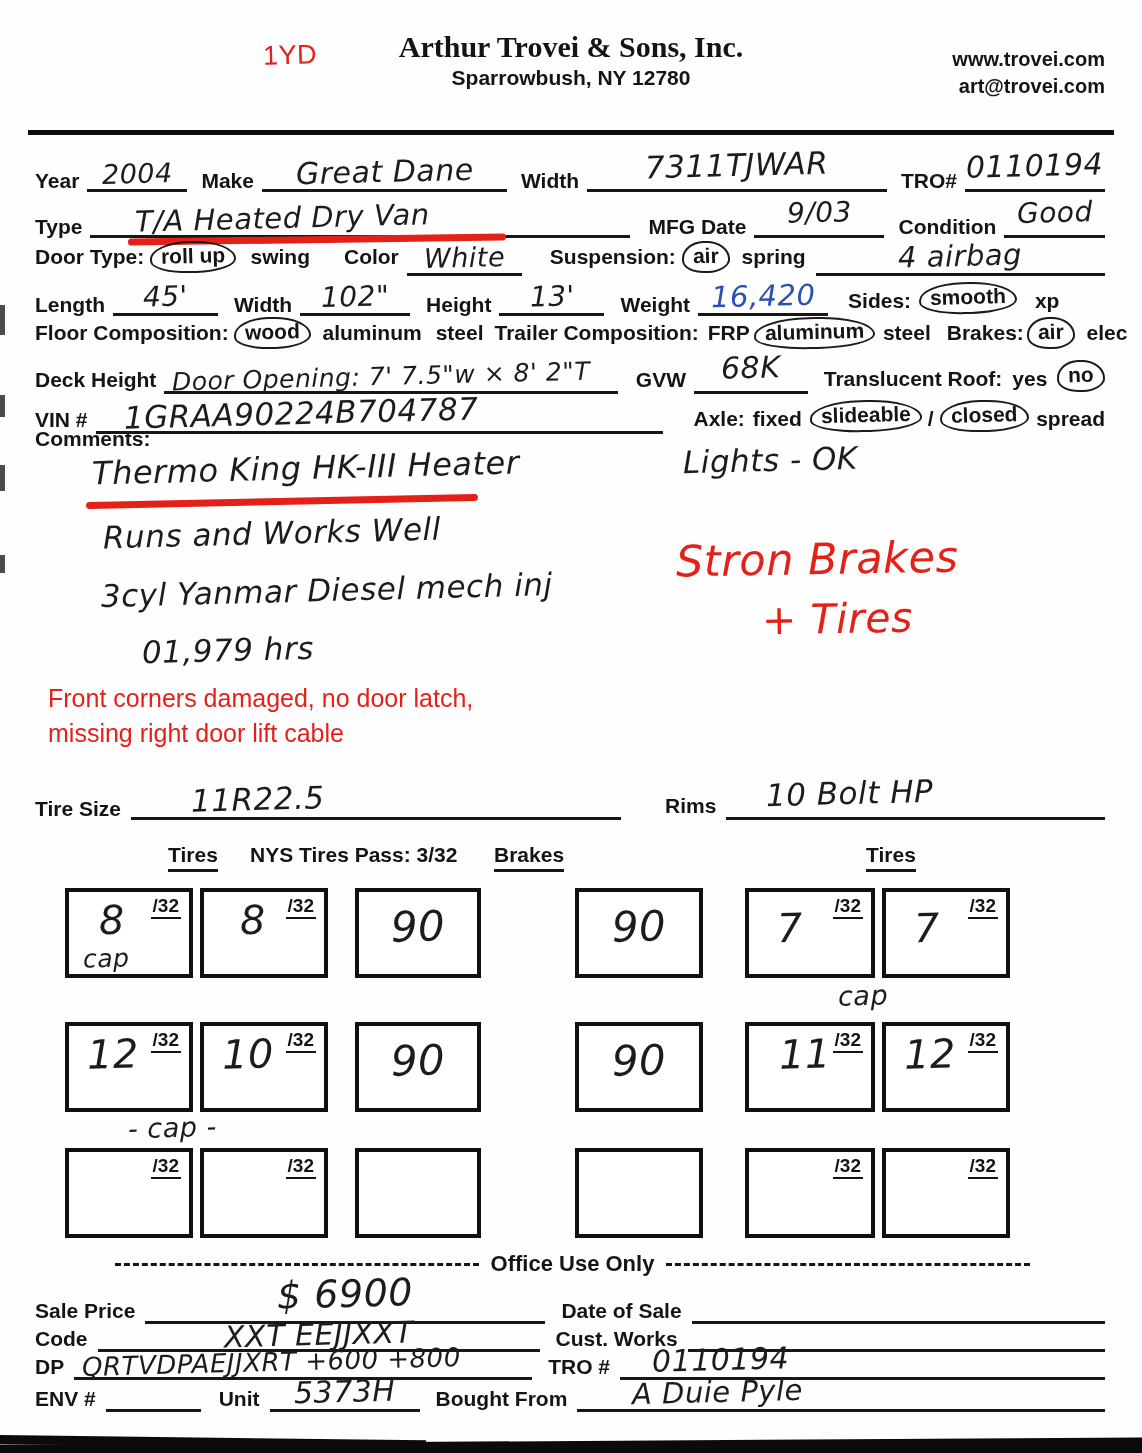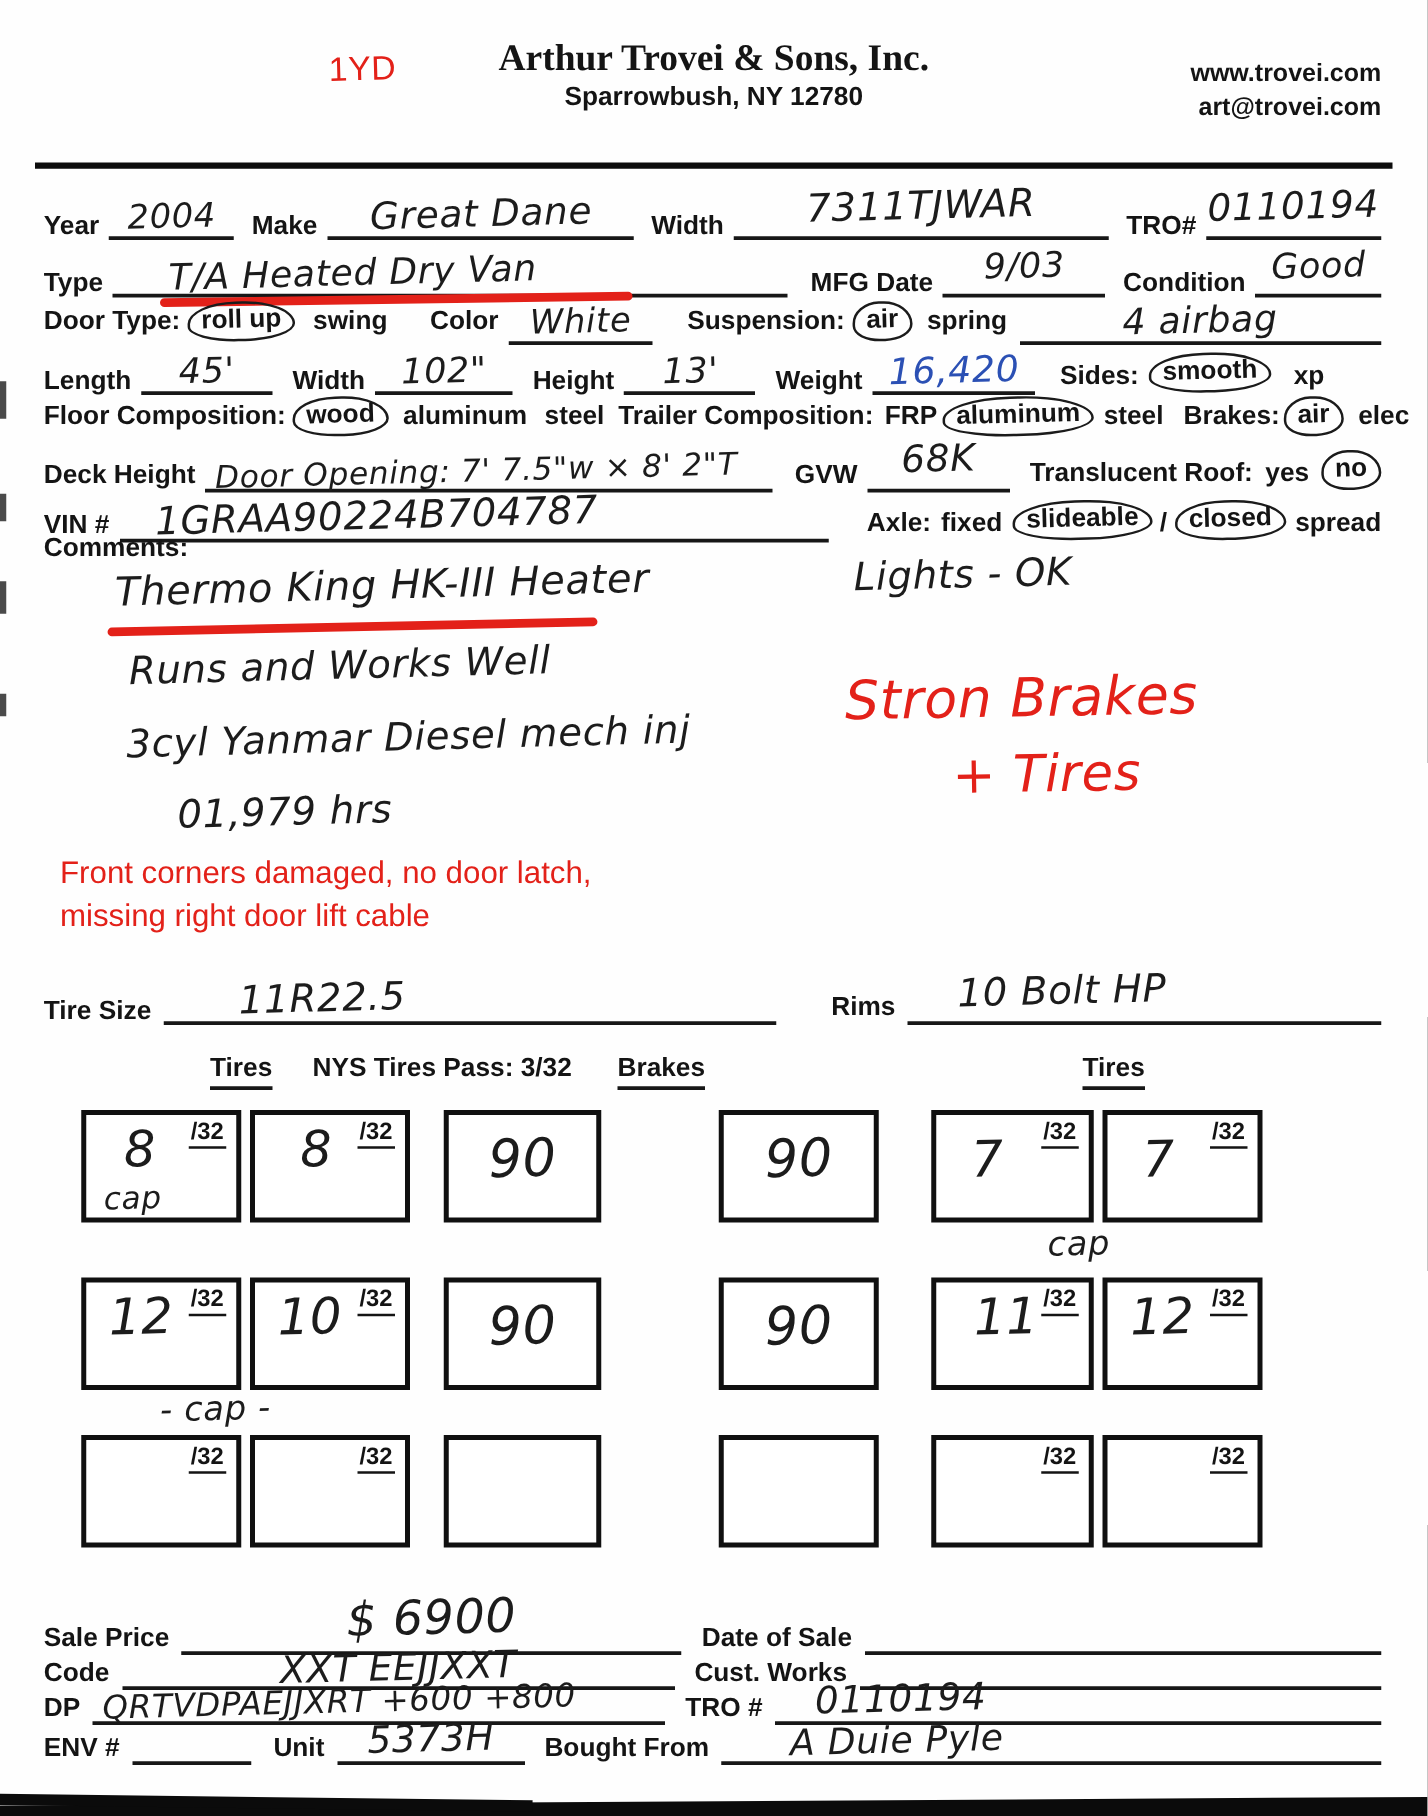--- a/index.html
+++ b/index.html
@@ -233,20 +233,25 @@
     <div class="tbox p5" style="top:262px;">
       <span class="tnum hw"></span>
       <span class="tunit">/32</span>
     </div>
     <div class="tbox p6" style="top:262px;">
       <span class="tnum hw"></span>
       <span class="tunit">/32</span>
     </div>
   </div>
 
+  <div style="position:absolute;left:115px;top:1252px;width:915px;display:flex;align-items:center;gap:12px;">
+    <span class="odash"></span>
+    <span class="lbl" style="font-size:22px;">Office Use Only</span>
+    <span class="odash"></span>
+  </div>
 
   <div class="row" style="top:1282px;height:42px;">
     <span class="lbl" style="margin-right:10px;margin-bottom:2px;">Sale Price</span>
     <span class="u" style="width:400px;"><i class="hw raise" style="font-size:38px;">$ 6900</i></span>
     <span class="lbl" style="margin:0 10px 2px 16px;">Date of Sale</span>
     <span class="u grow"><i class="hw"></i></span>
   </div>
 
   <div class="row" style="top:1316px;height:36px;">
     <span class="lbl" style="margin-right:10px;margin-bottom:2px;">Code</span>

